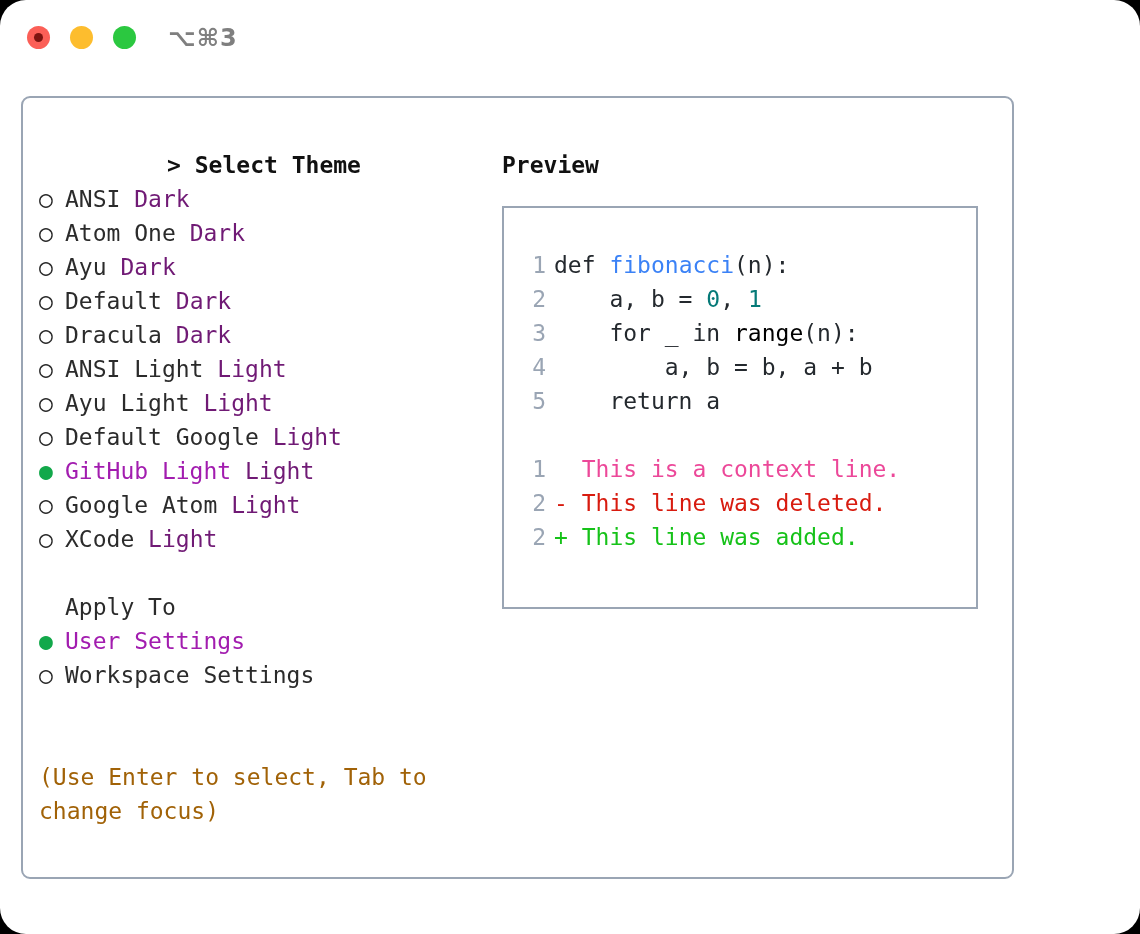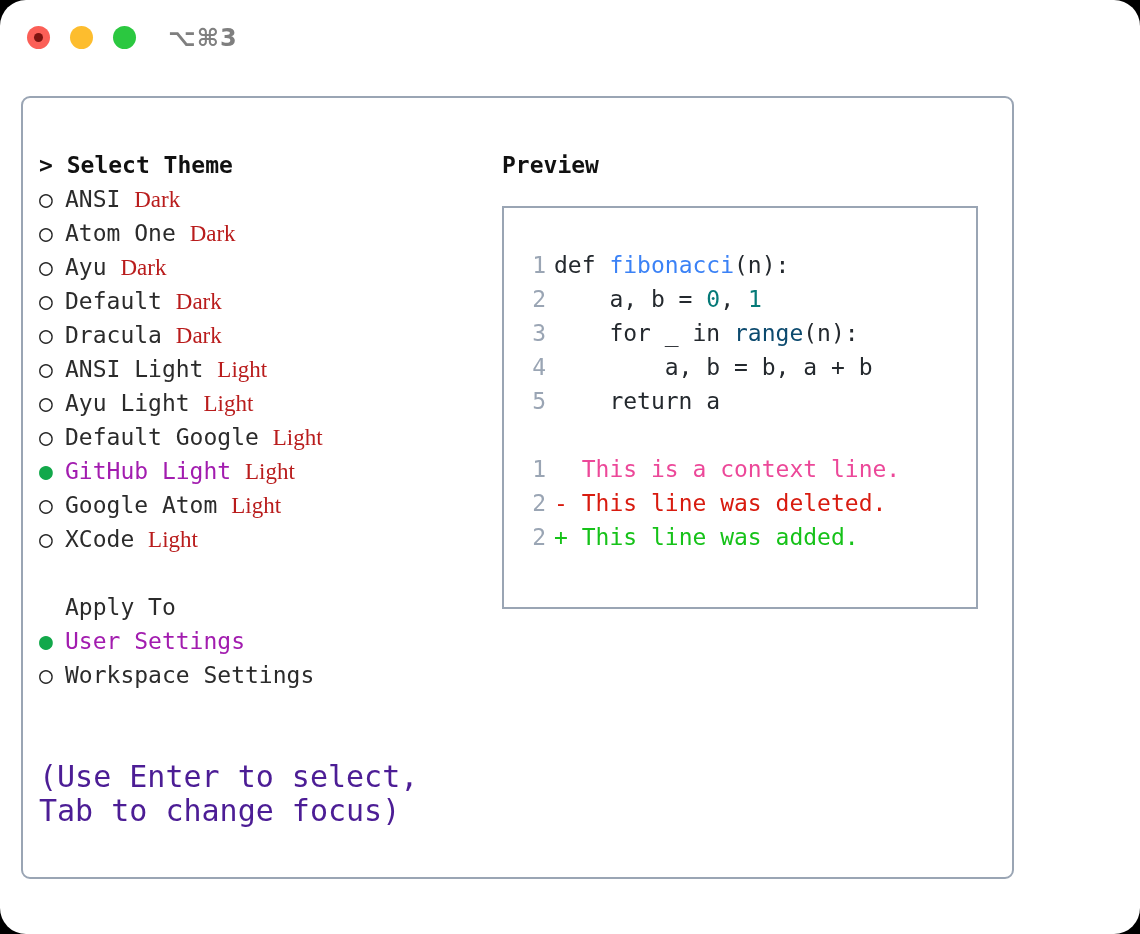--- a/index.html
+++ b/index.html
@@ -93,34 +93,35 @@
     width: 26px;
     text-align: left;
     color: #2b2b2b;
   }
   .bullet.on { color: #12a84a; }
 
   .section-head {
     font-weight: 700;
     color: #111111;
     letter-spacing: 0px;
+    text-align: center;
   }
   .name { color: #2b2b2b; }
   .name.selected { color: #a21caf; }
-  .tag  { color: #b91c1c; font-family: Liberation Serif, serif; }
+  .tag  { color: #701a75; }
 
   .spacer { height: 34px; }
 
   #help {
     position: absolute;
     left: 16px; top: 662px;
     width: 420px;
-    font-size: 30px;
-    line-height: 34px;
-    color: #4c1d95;
+    font-size: 23px;
+    line-height: 34px;
+    color: #a16207;
     white-space: pre-wrap;
   }
 
   
   #right-col {
     position: absolute;
     left: 479px; top: 50px;
     width: 490px;
   }
   #preview-title {
@@ -148,21 +149,21 @@
   .lno {
     display: inline-block;
     width: 24px;
     text-align: right;
     color: #9aa5b4;
     margin-right: 8px;
   }
   .plain  { color: #24292e; }
   .fn     { color: #3b82f6; }
   .num    { color: #067a78; }
-  .builtin{ color: #0c4a6e; margin-top: 28px; }
+  .builtin{ color: #000000; margin-top: 28px; }
   .ctx    { color: #ec4899; }
   .del    { color: #d81b0f; }
   .add    { color: #16c219; }
   .gap    { display: block; height: 34px; }
 </style>
 </head>
 <body>
 
 <div id="window">
 

